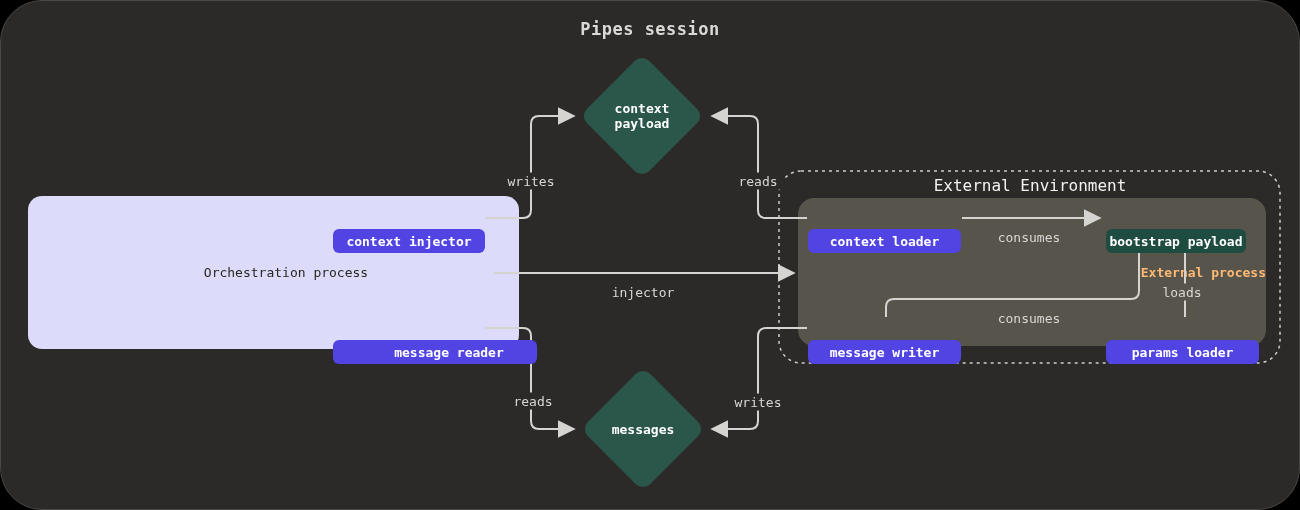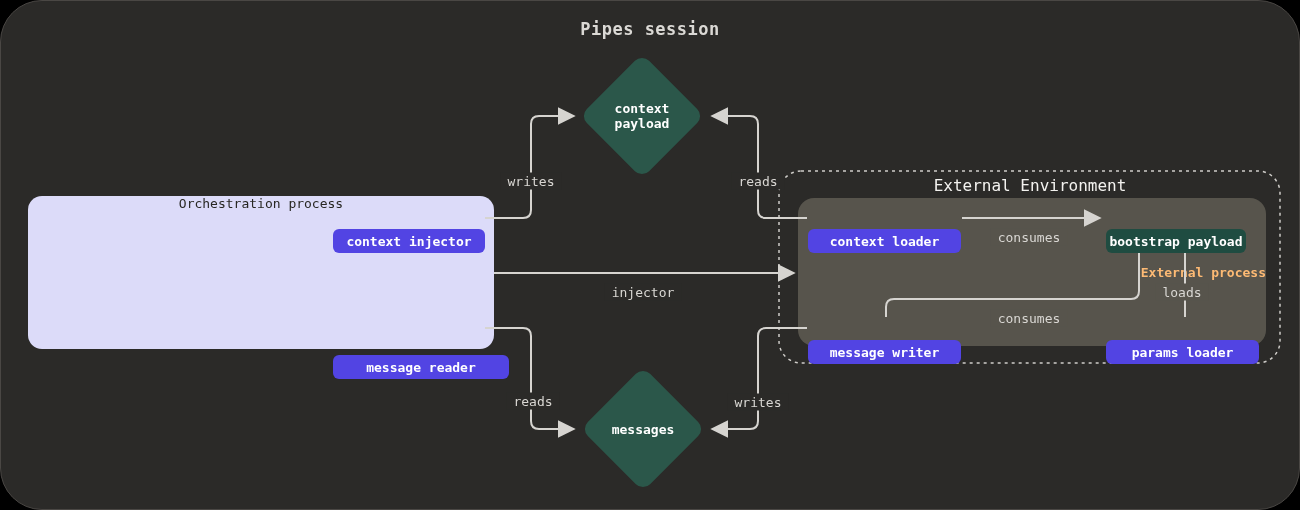--- a/index.html
+++ b/index.html
@@ -10,21 +10,21 @@
     font-family:"DejaVu Sans Mono","Liberation Mono",monospace;
   }
   .title {
     position:absolute; top:6px; left:0; right:0; text-align:center;
     color:#dbd9d5; font-size:17px; font-weight:bold; letter-spacing:.5px;margin-top:12px;
   }
   
   .orch-box {
     position:absolute; left:27px; top:195px; width:466px; height:153px;
     background:var(--node-lavender,#dcdbf9); border-radius:14px;
-    display:flex; justify-content:center;
+    display:flex; align-items:center; justify-content:center;padding-left:25px;
   }
   .orch-label { color:#282723; font-size:13px; }
   
   .env-label {
     position:absolute; left:778px; top:175px; width:502px; text-align:center;
     color:#f3f2ef; font-weight:normal; font-size:16px;
   }
   .gray-box {
     position:absolute; left:797px; top:197px; width:468px; height:148px;
     background:var(--external-process-bg,#57544c); border-radius:16px;
@@ -45,21 +45,21 @@
     display:flex; flex-direction:column; align-items:center; justify-content:center;
     color:#fff; font-weight:bold; font-size:13px; line-height:15px; text-align:center;
   }
   
   .pill {
     position:absolute; height:24px; border-radius:6px;
     background:var(--node-purple,#5244e3); color:#fff; font-weight:bold; font-size:13px;
     display:flex; align-items:center; justify-content:center; white-space:nowrap;margin-top:23px;
   }
   .b-ci { left:332px; top:205px; width:152px; }
-  .b-mr { left:332px; top:331px; width:176px; }
+  .b-mr { left:332px; top:316px; width:176px;padding-left:28px; }
   .b-cl { left:807px; top:205px; width:153px; }
   .b-mw { left:807px; top:316px; width:153px; }
   .b-pl { left:1105px; top:316px; width:153px; }
   .b-bp { left:1105px; top:205px; width:140px; background:var(--bootstrap-green,#1f4c41); }
   
   .edges-layer { position:absolute; left:0; top:0; width:1300px; height:510px; pointer-events:none; }
   .edge { stroke:var(--line,#d6d4d0); stroke-width:2; fill:none; }
   .dashed-rect { fill:none; stroke:#cfcdc9; stroke-width:1.5; stroke-dasharray:3 4; }
   .arrow-fill { fill:var(--line,#d6d4d0); }
   

